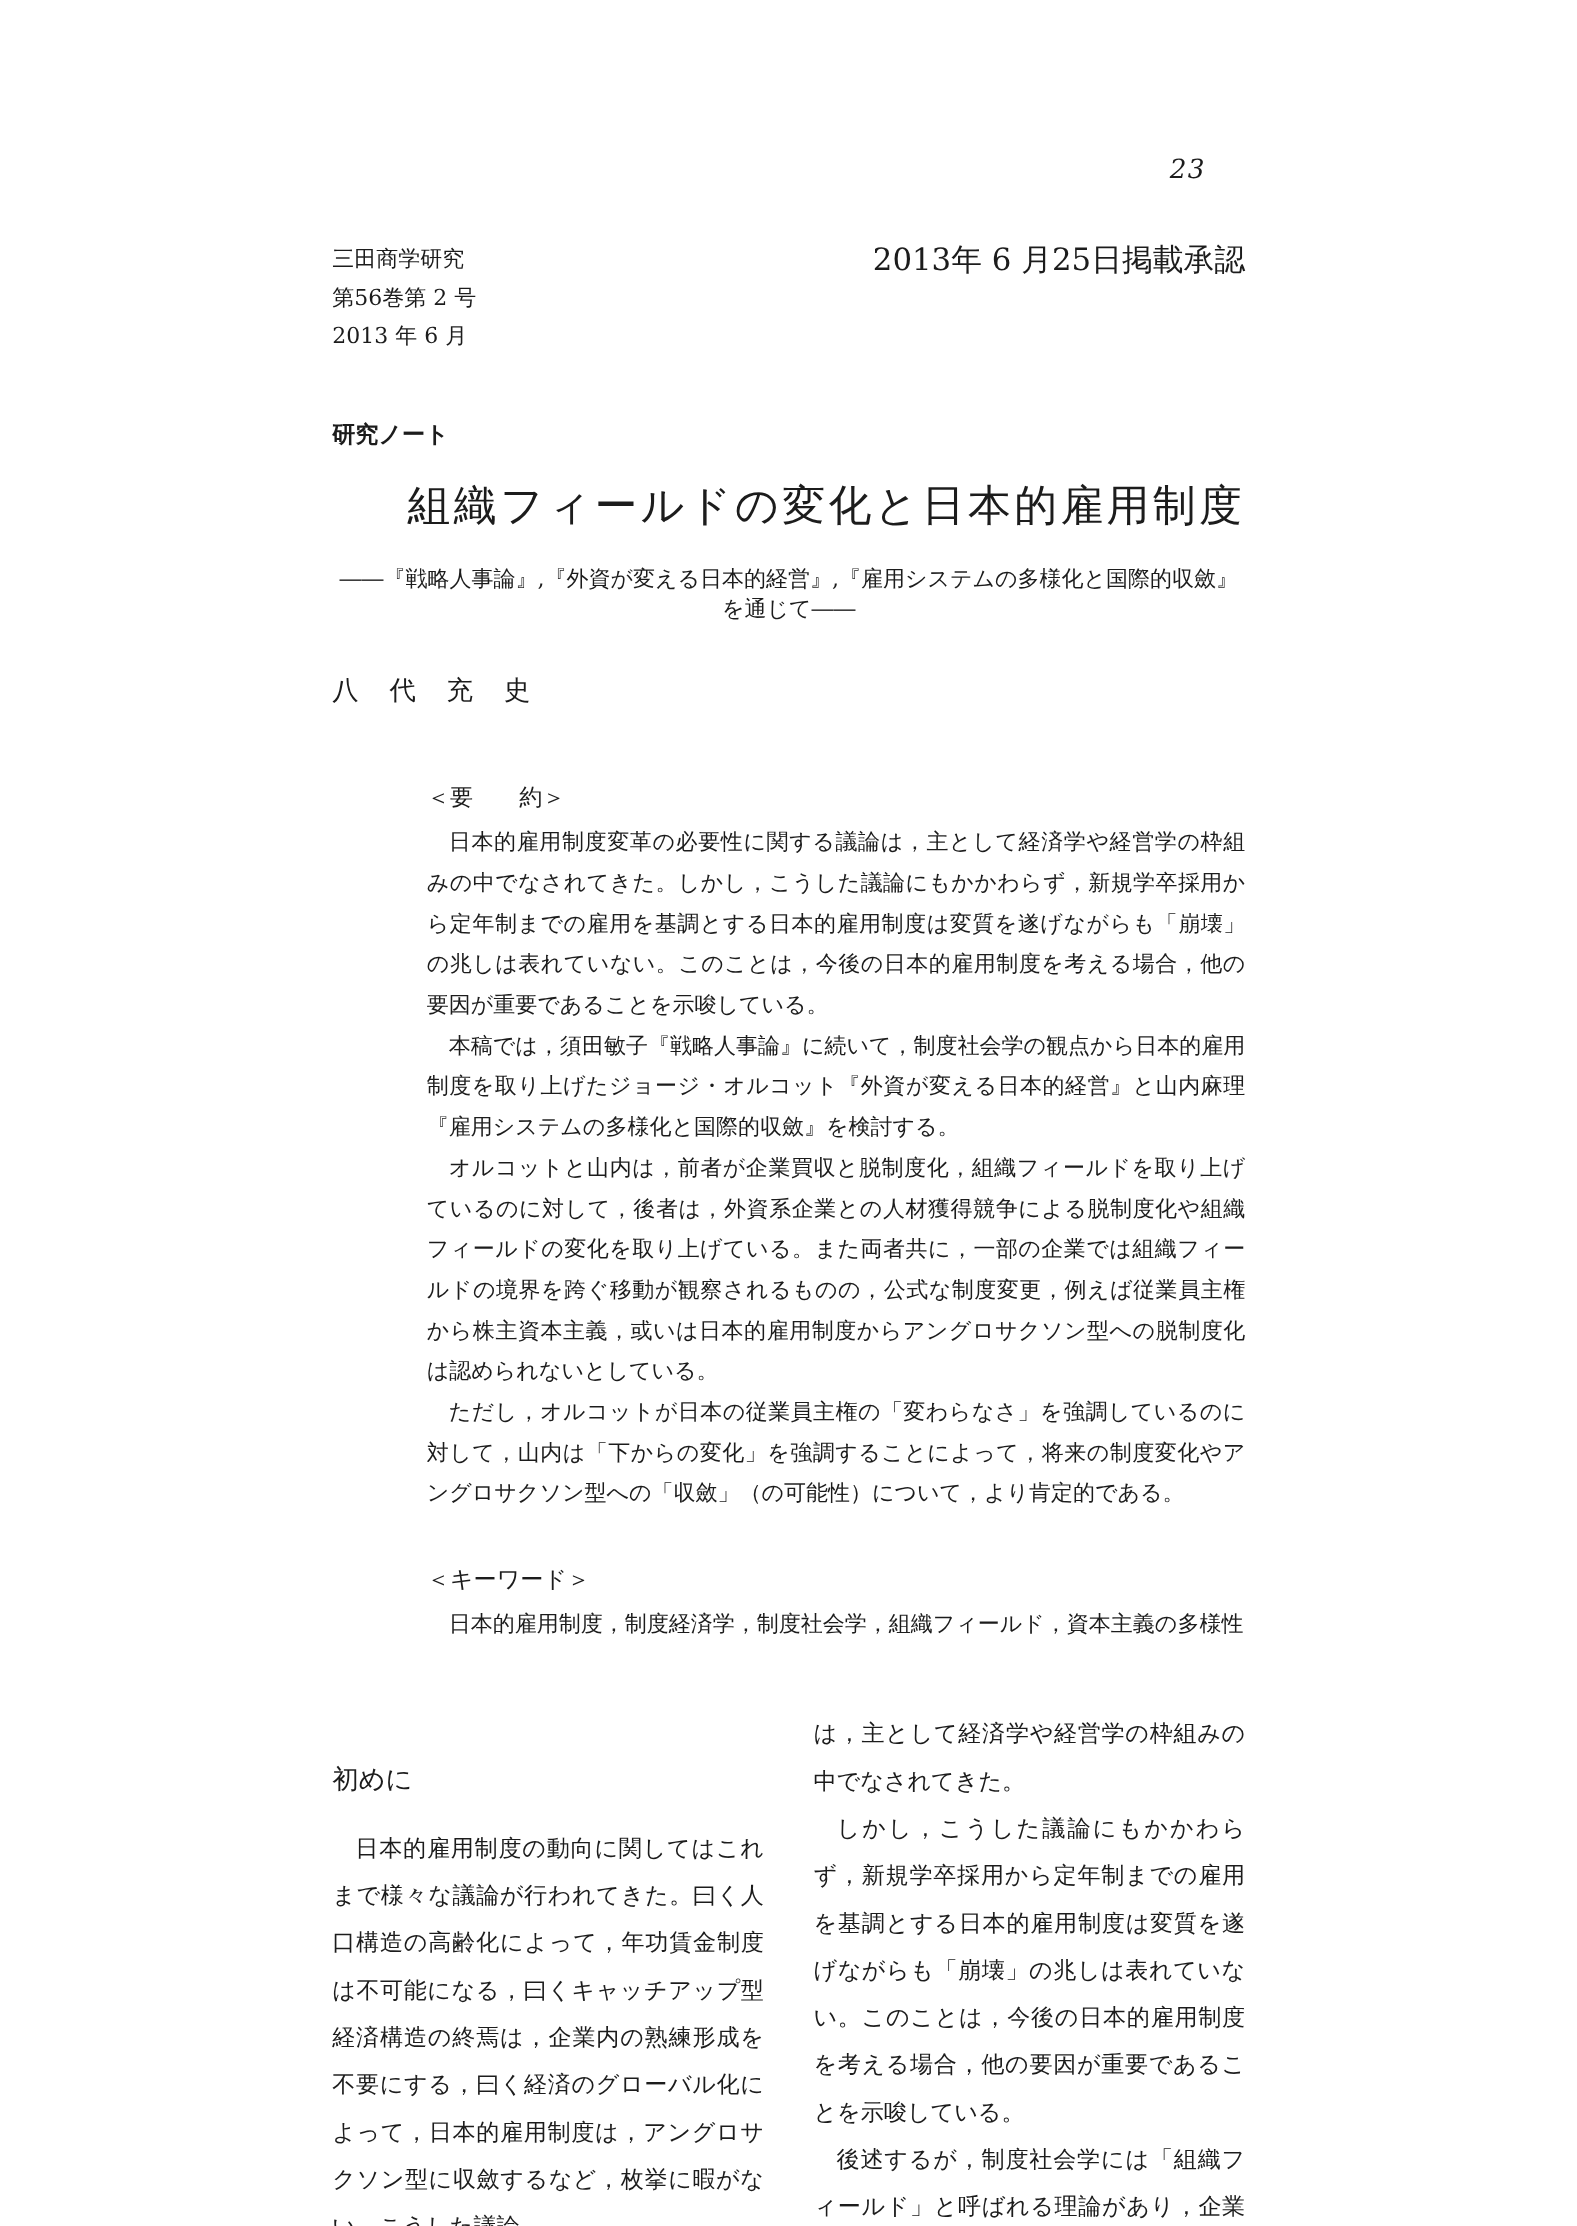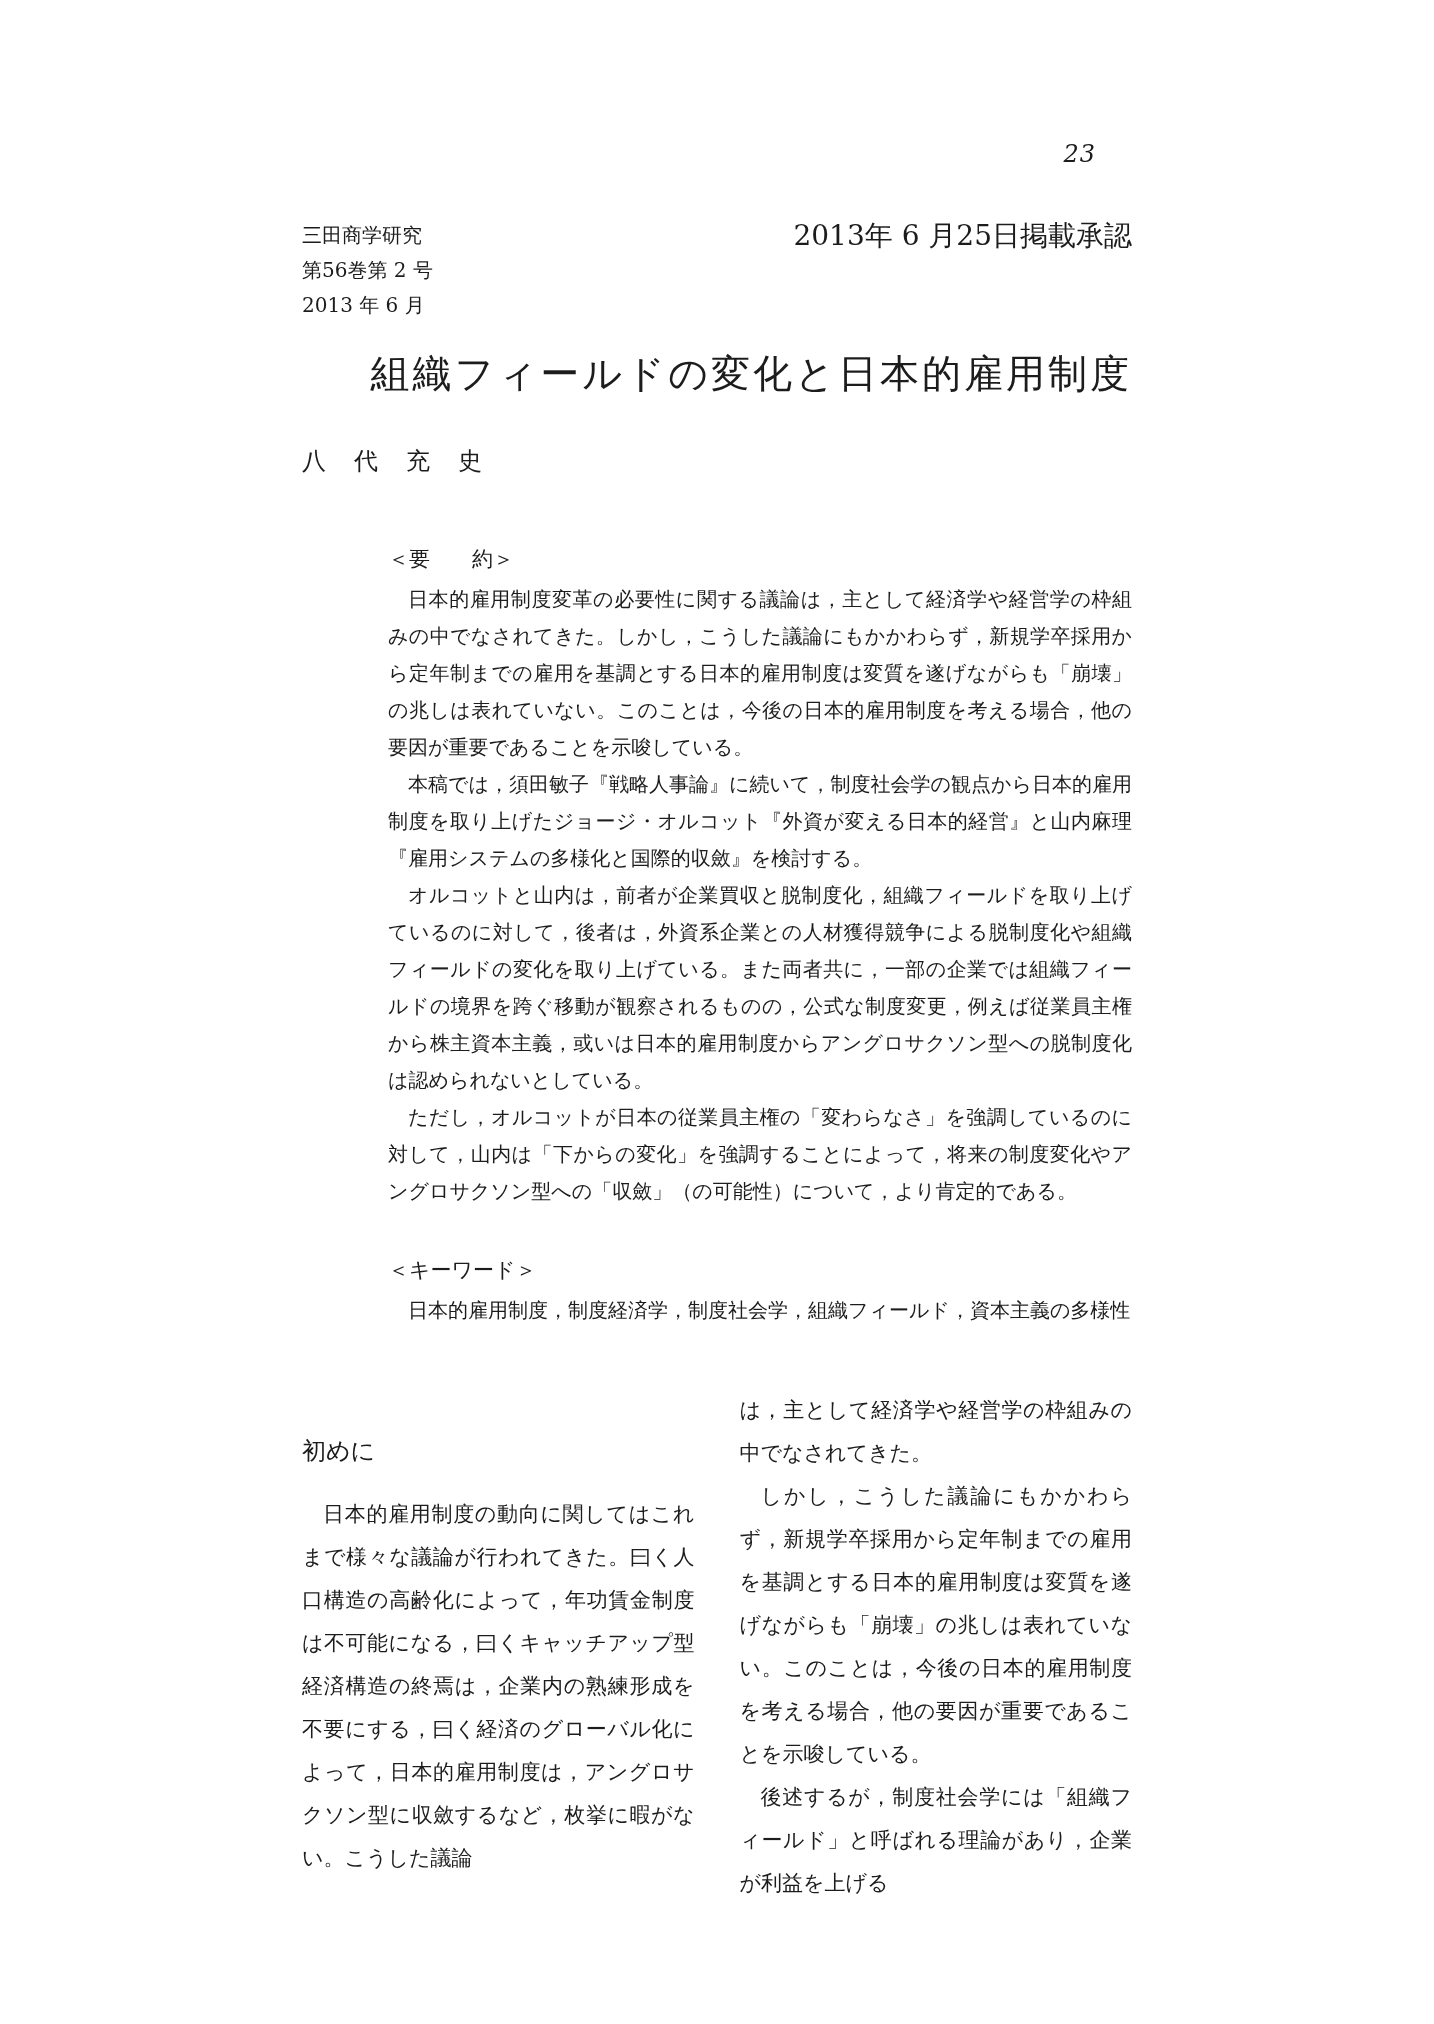--- a/index.html
+++ b/index.html
@@ -125,23 +125,25 @@
 
   <div class="header-row">
     <div class="journal-block">
       <div>三田商学研究</div>
       <div>第56巻第 2 号</div>
       <div>2013 年  6  月</div>
     </div>
     <div class="approval">2013年 6 月25日掲載承認</div>
   </div>
 
+  <div class="note-type">研究ノート</div>
 
   <h1 class="paper-title">組織フィールドの変化と日本的雇用制度</h1>
 
+  <div class="paper-subtitle">――『戦略人事論』,『外資が変える日本的経営』,『雇用システムの多様化と国際的収斂』を通じて――</div>
 
   <div class="author">八　代　充　史</div>
 
   <div class="abstract">
     <div class="abstract-heading">＜要　　約＞</div>
     <p class="indent">日本的雇用制度変革の必要性に関する議論は，主として経済学や経営学の枠組みの中でなされてきた。しかし，こうした議論にもかかわらず，新規学卒採用から定年制までの雇用を基調とする日本的雇用制度は変質を遂げながらも「崩壊」の兆しは表れていない。このことは，今後の日本的雇用制度を考える場合，他の要因が重要であることを示唆している。</p>
     <p class="indent">本稿では，須田敏子『戦略人事論』に続いて，制度社会学の観点から日本的雇用制度を取り上げたジョージ・オルコット『外資が変える日本的経営』と山内麻理『雇用システムの多様化と国際的収斂』を検討する。</p>
     <p class="indent">オルコットと山内は，前者が企業買収と脱制度化，組織フィールドを取り上げているのに対して，後者は，外資系企業との人材獲得競争による脱制度化や組織フィールドの変化を取り上げている。また両者共に，一部の企業では組織フィールドの境界を跨ぐ移動が観察されるものの，公式な制度変更，例えば従業員主権から株主資本主義，或いは日本的雇用制度からアングロサクソン型への脱制度化は認められないとしている。</p>
     <p class="indent">ただし，オルコットが日本の従業員主権の「変わらなさ」を強調しているのに対して，山内は「下からの変化」を強調することによって，将来の制度変化やアングロサクソン型への「収斂」（の可能性）について，より肯定的である。</p>
   </div>

